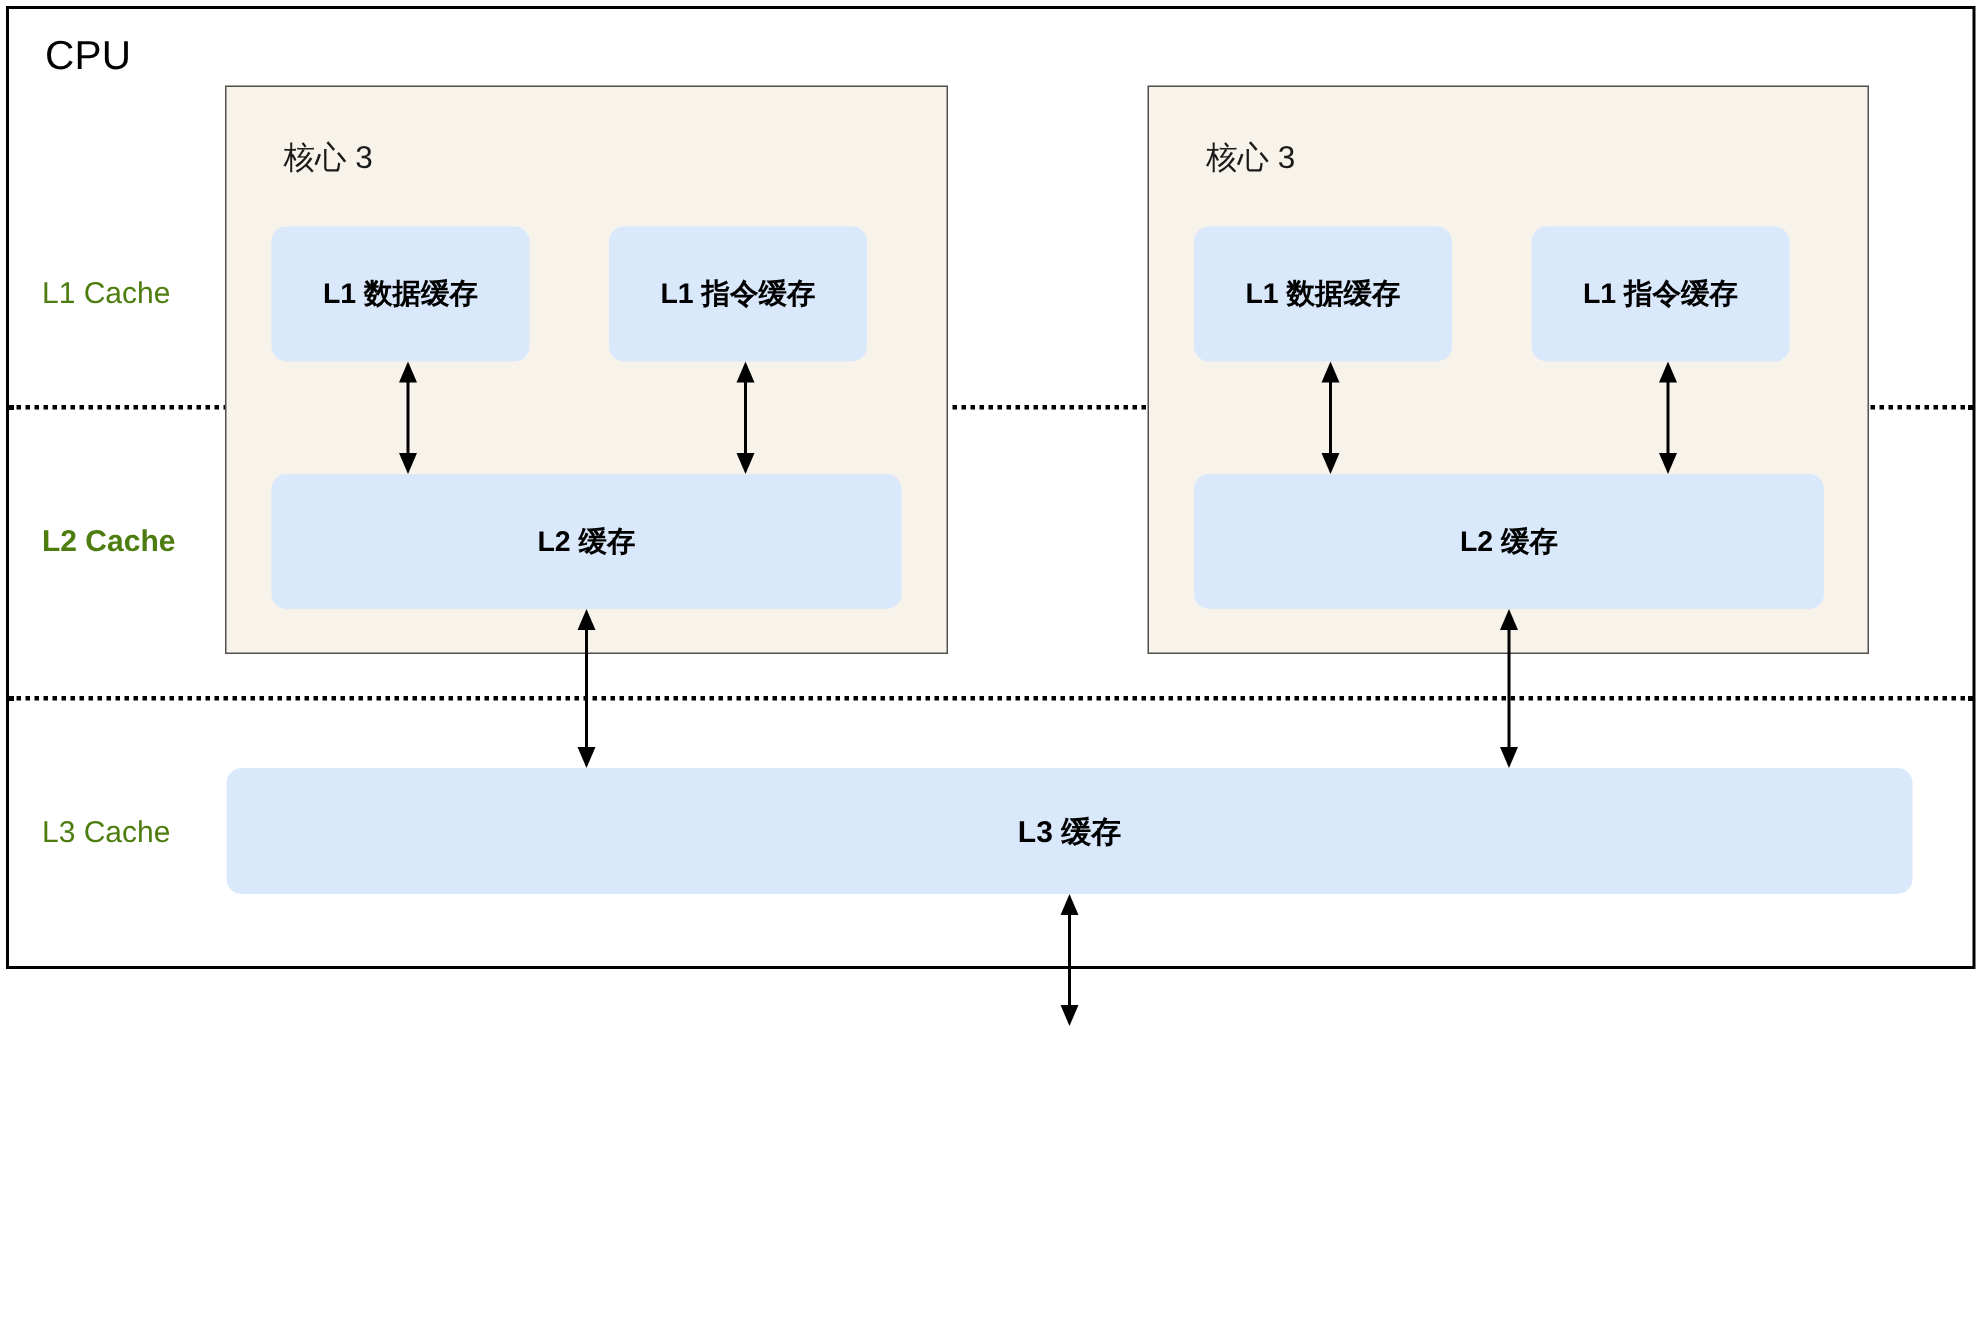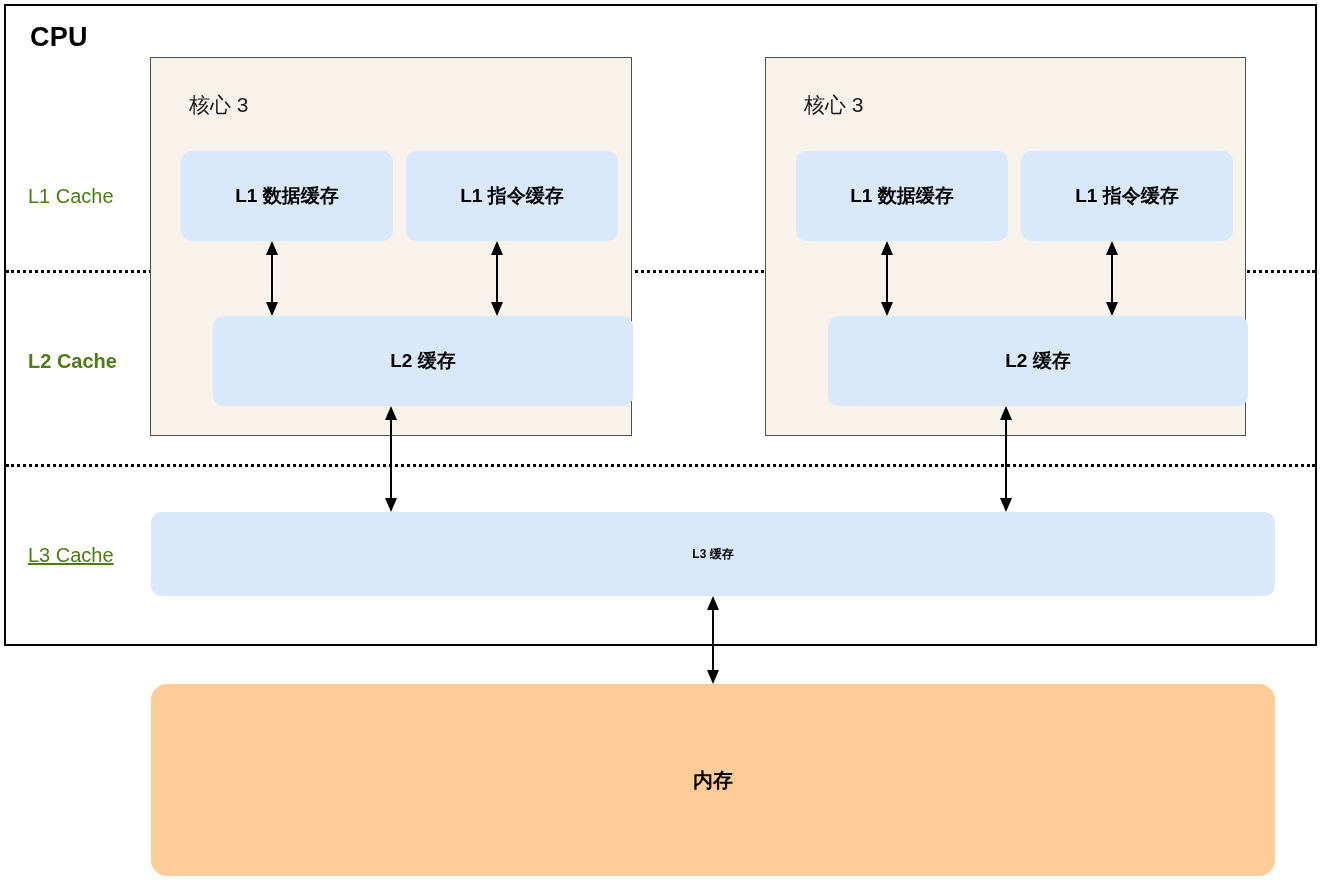--- a/index.html
+++ b/index.html
@@ -28,21 +28,21 @@
     height: 642px;
     border: 2px solid #000000;
     box-sizing: border-box;
     background: #ffffff;
   }
   .cpu-title {
     position: absolute;
     left: 24px;
     top: 16px;
     font-size: 27px;
-    font-weight: bold;
+    font-weight: normal;
     letter-spacing: 0.2px;
     color: #000000;
   }
 
   
   .core-box {
     position: absolute;
     top: 57px;
     height: 379px;
     background: #f7f3eb;
@@ -66,36 +66,36 @@
     background: #dae8fc;
     border-radius: 10px;
     display: flex;
     align-items: center;
     justify-content: center;
     font-size: 19px;
     font-weight: bold;
     color: #000000;
     white-space: nowrap;
   }
-  .cache.l1 { top: 151px; width: 212px; height: 90px; text-align: right; }
+  .cache.l1 { top: 151px; width: 172px; height: 90px; text-align: right; }
   .cache.c1-l1d { left: 181px; }
   .cache.c1-l1i { left: 406px; }
   .cache.c2-l1d { left: 796px; }
   .cache.c2-l1i { left: 1021px; }
 
-  .cache.l2 { top: 316px; height: 90px; margin-left: 32px; }
+  .cache.l2 { top: 316px; height: 90px; }
   .cache.c1-l2 { left: 181px; width: 420px; }
   .cache.c2-l2 { left: 796px; width: 420px; }
 
   .cache.l3 {
     left: 151px;
     top: 512px;
     width: 1124px;
     height: 84px;
-    font-size: 12px;
+    font-size: 20px;
   }
 
   
   .memory-box {
     position: absolute;
     left: 151px;
     top: 684px;
     width: 1124px;
     height: 192px;
     background: #ffcc99;
@@ -111,21 +111,21 @@
   
   .level-label {
     position: absolute;
     left: 28px;
     font-size: 20px;
     color: #4d7c0f;
     white-space: nowrap;
   }
   .level-label.lvl-l1 { top: 185px; }
   .level-label.lvl-l2 { top: 350px; font-weight: bold; }
-  .level-label.lvl-l3 { top: 544px; text-decoration: underline; }
+  .level-label.lvl-l3 { top: 544px; }
 
   
   .dotted-sep {
     position: absolute;
     left: 6px;
     width: 1309px;
     height: 0;
     border-top: 3px dotted #000000;
   }
   .dotted-sep.sep-1 { top: 270px; }
@@ -165,21 +165,20 @@
 
   <div class="core-box core-2">
     <div class="core-label">核心 3</div>
   </div>
   <div class="cache l1 c2-l1d">L1 数据缓存</div>
   <div class="cache l1 c2-l1i">L1 指令缓存</div>
   <div class="cache l2 c2-l2">L2 缓存</div>
 
   <div class="cache l3">L3 缓存</div>
 
-  <div class="memory-box">内存</div>
 
   <div class="arrow" style="left:262px; top:241px;">
     <svg width="20" height="75" viewBox="0 0 20 75">
       <line x1="10" y1="12" x2="10" y2="63"></line>
       <polygon points="10,0 4,14 16,14"></polygon>
       <polygon points="10,75 4,61 16,61"></polygon>
     </svg>
   </div>
 
   <div class="arrow" style="left:487px; top:241px;">

